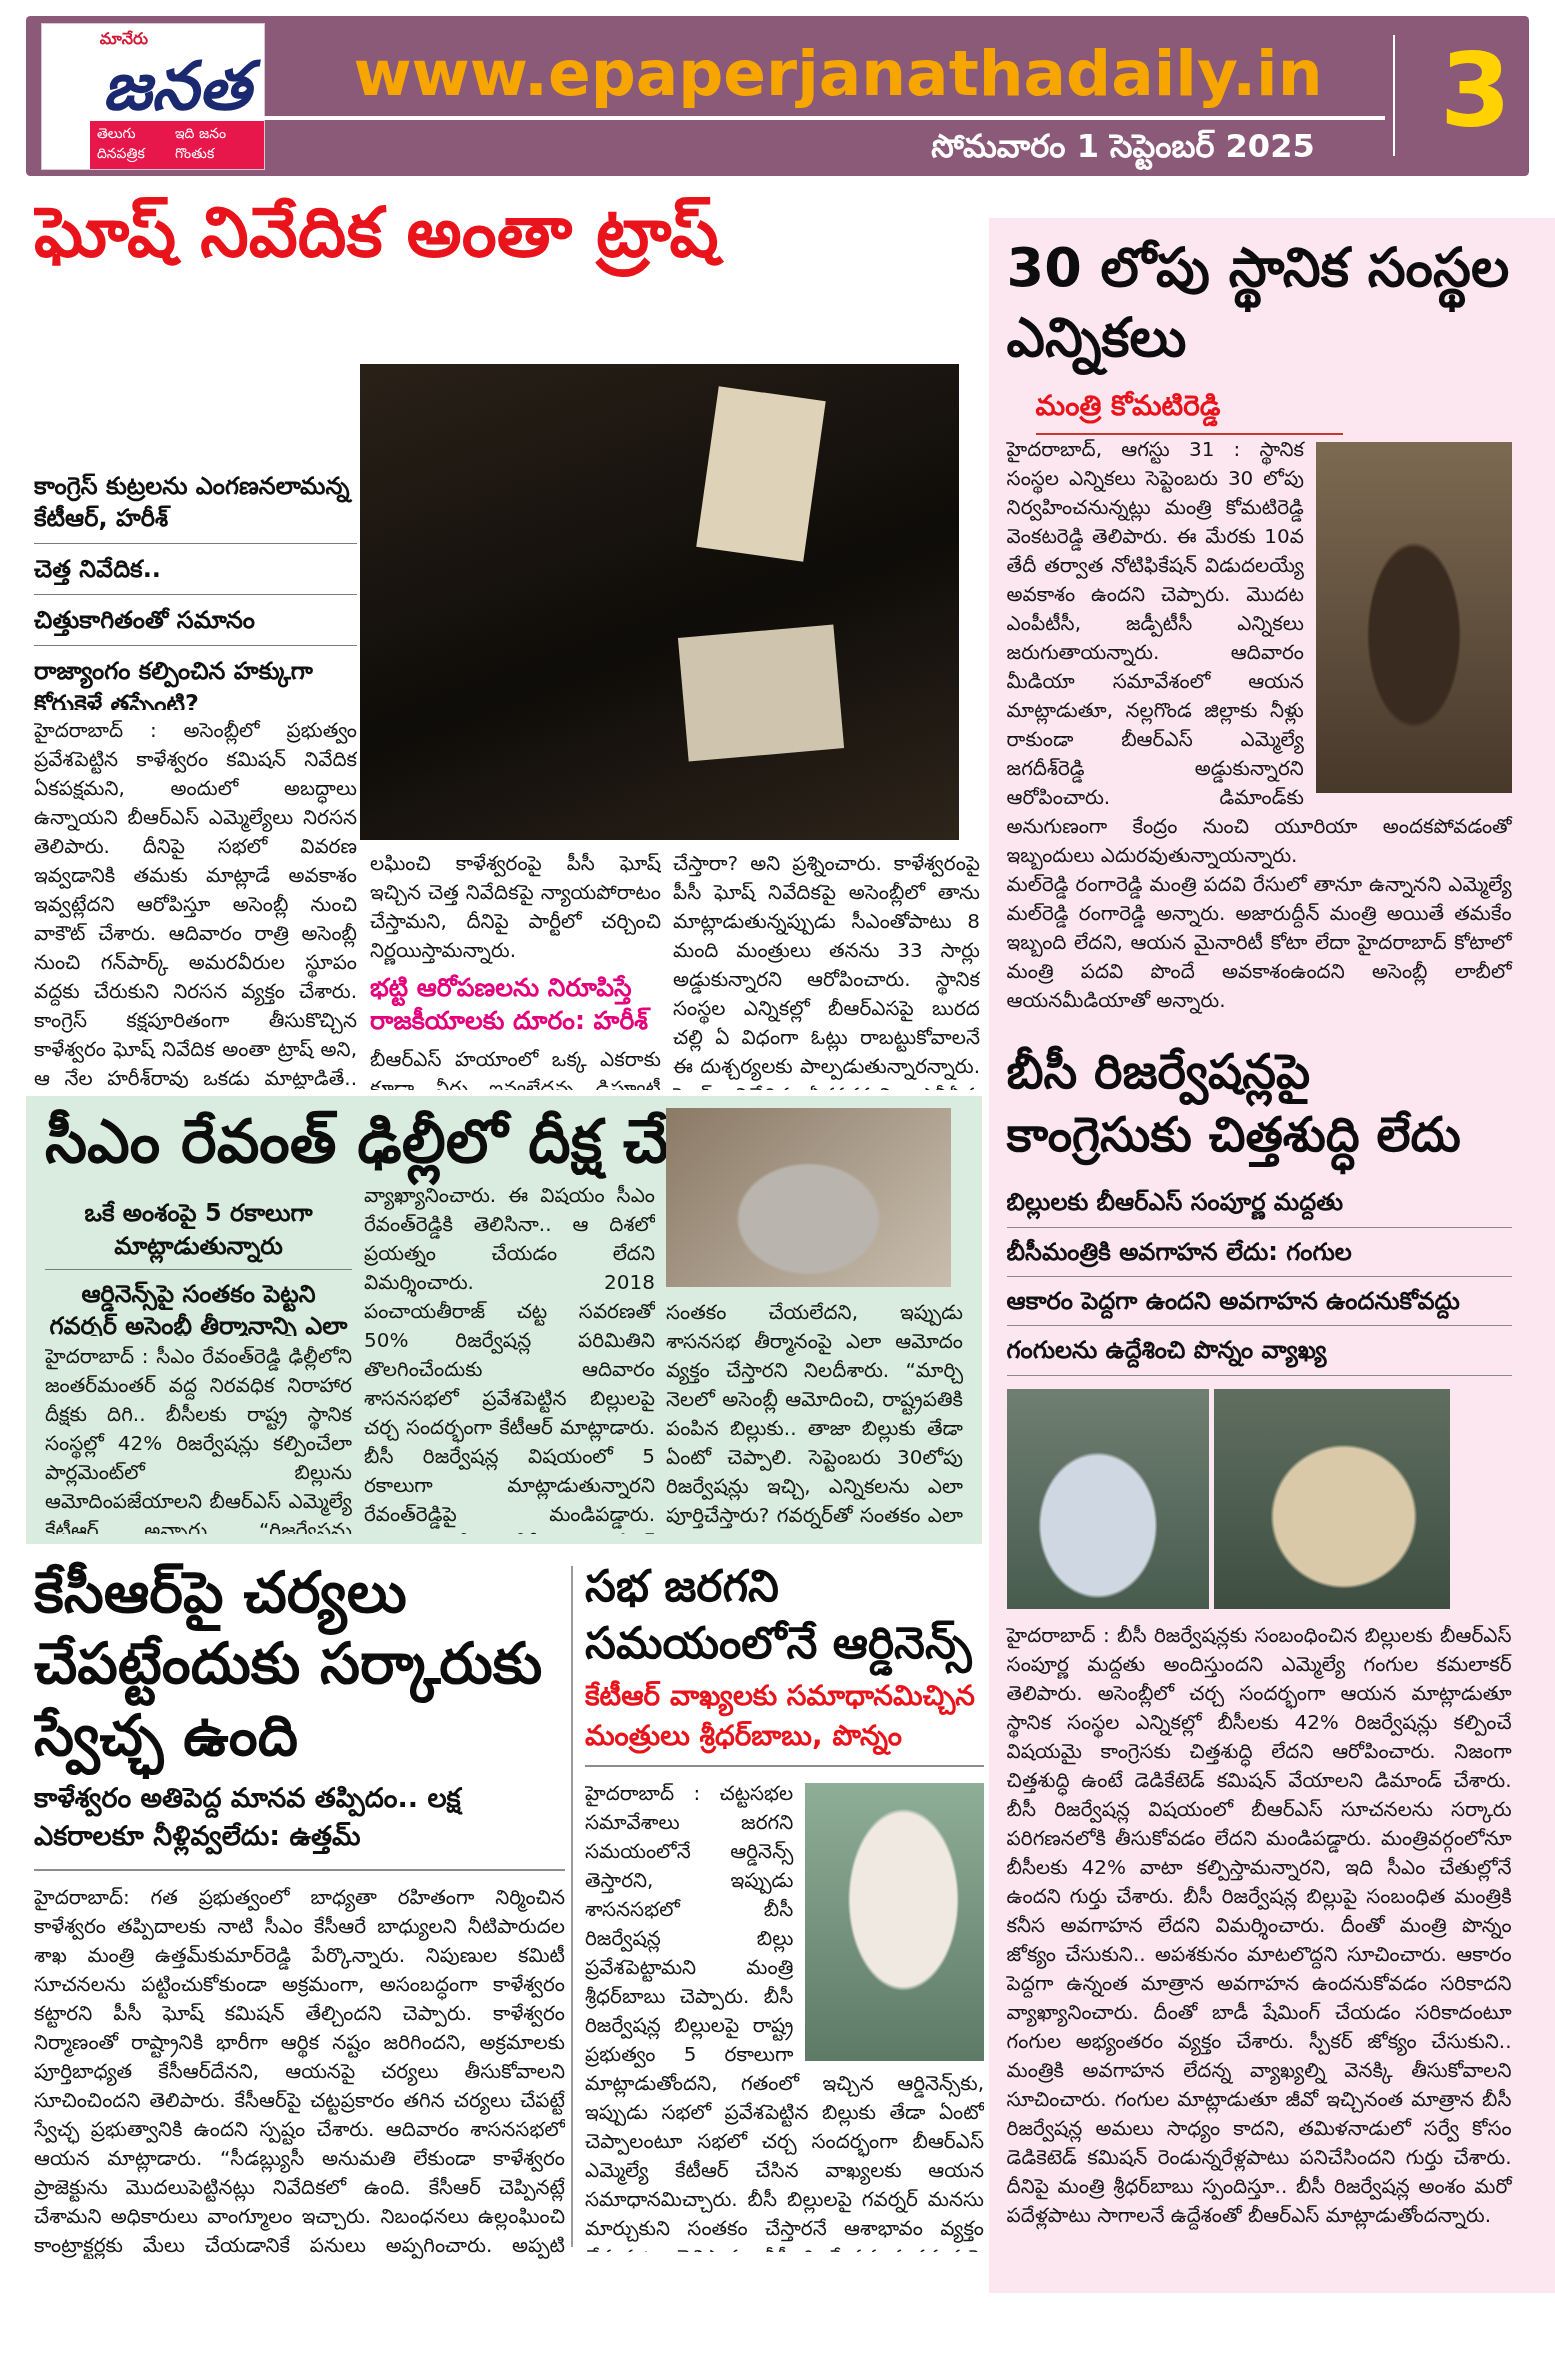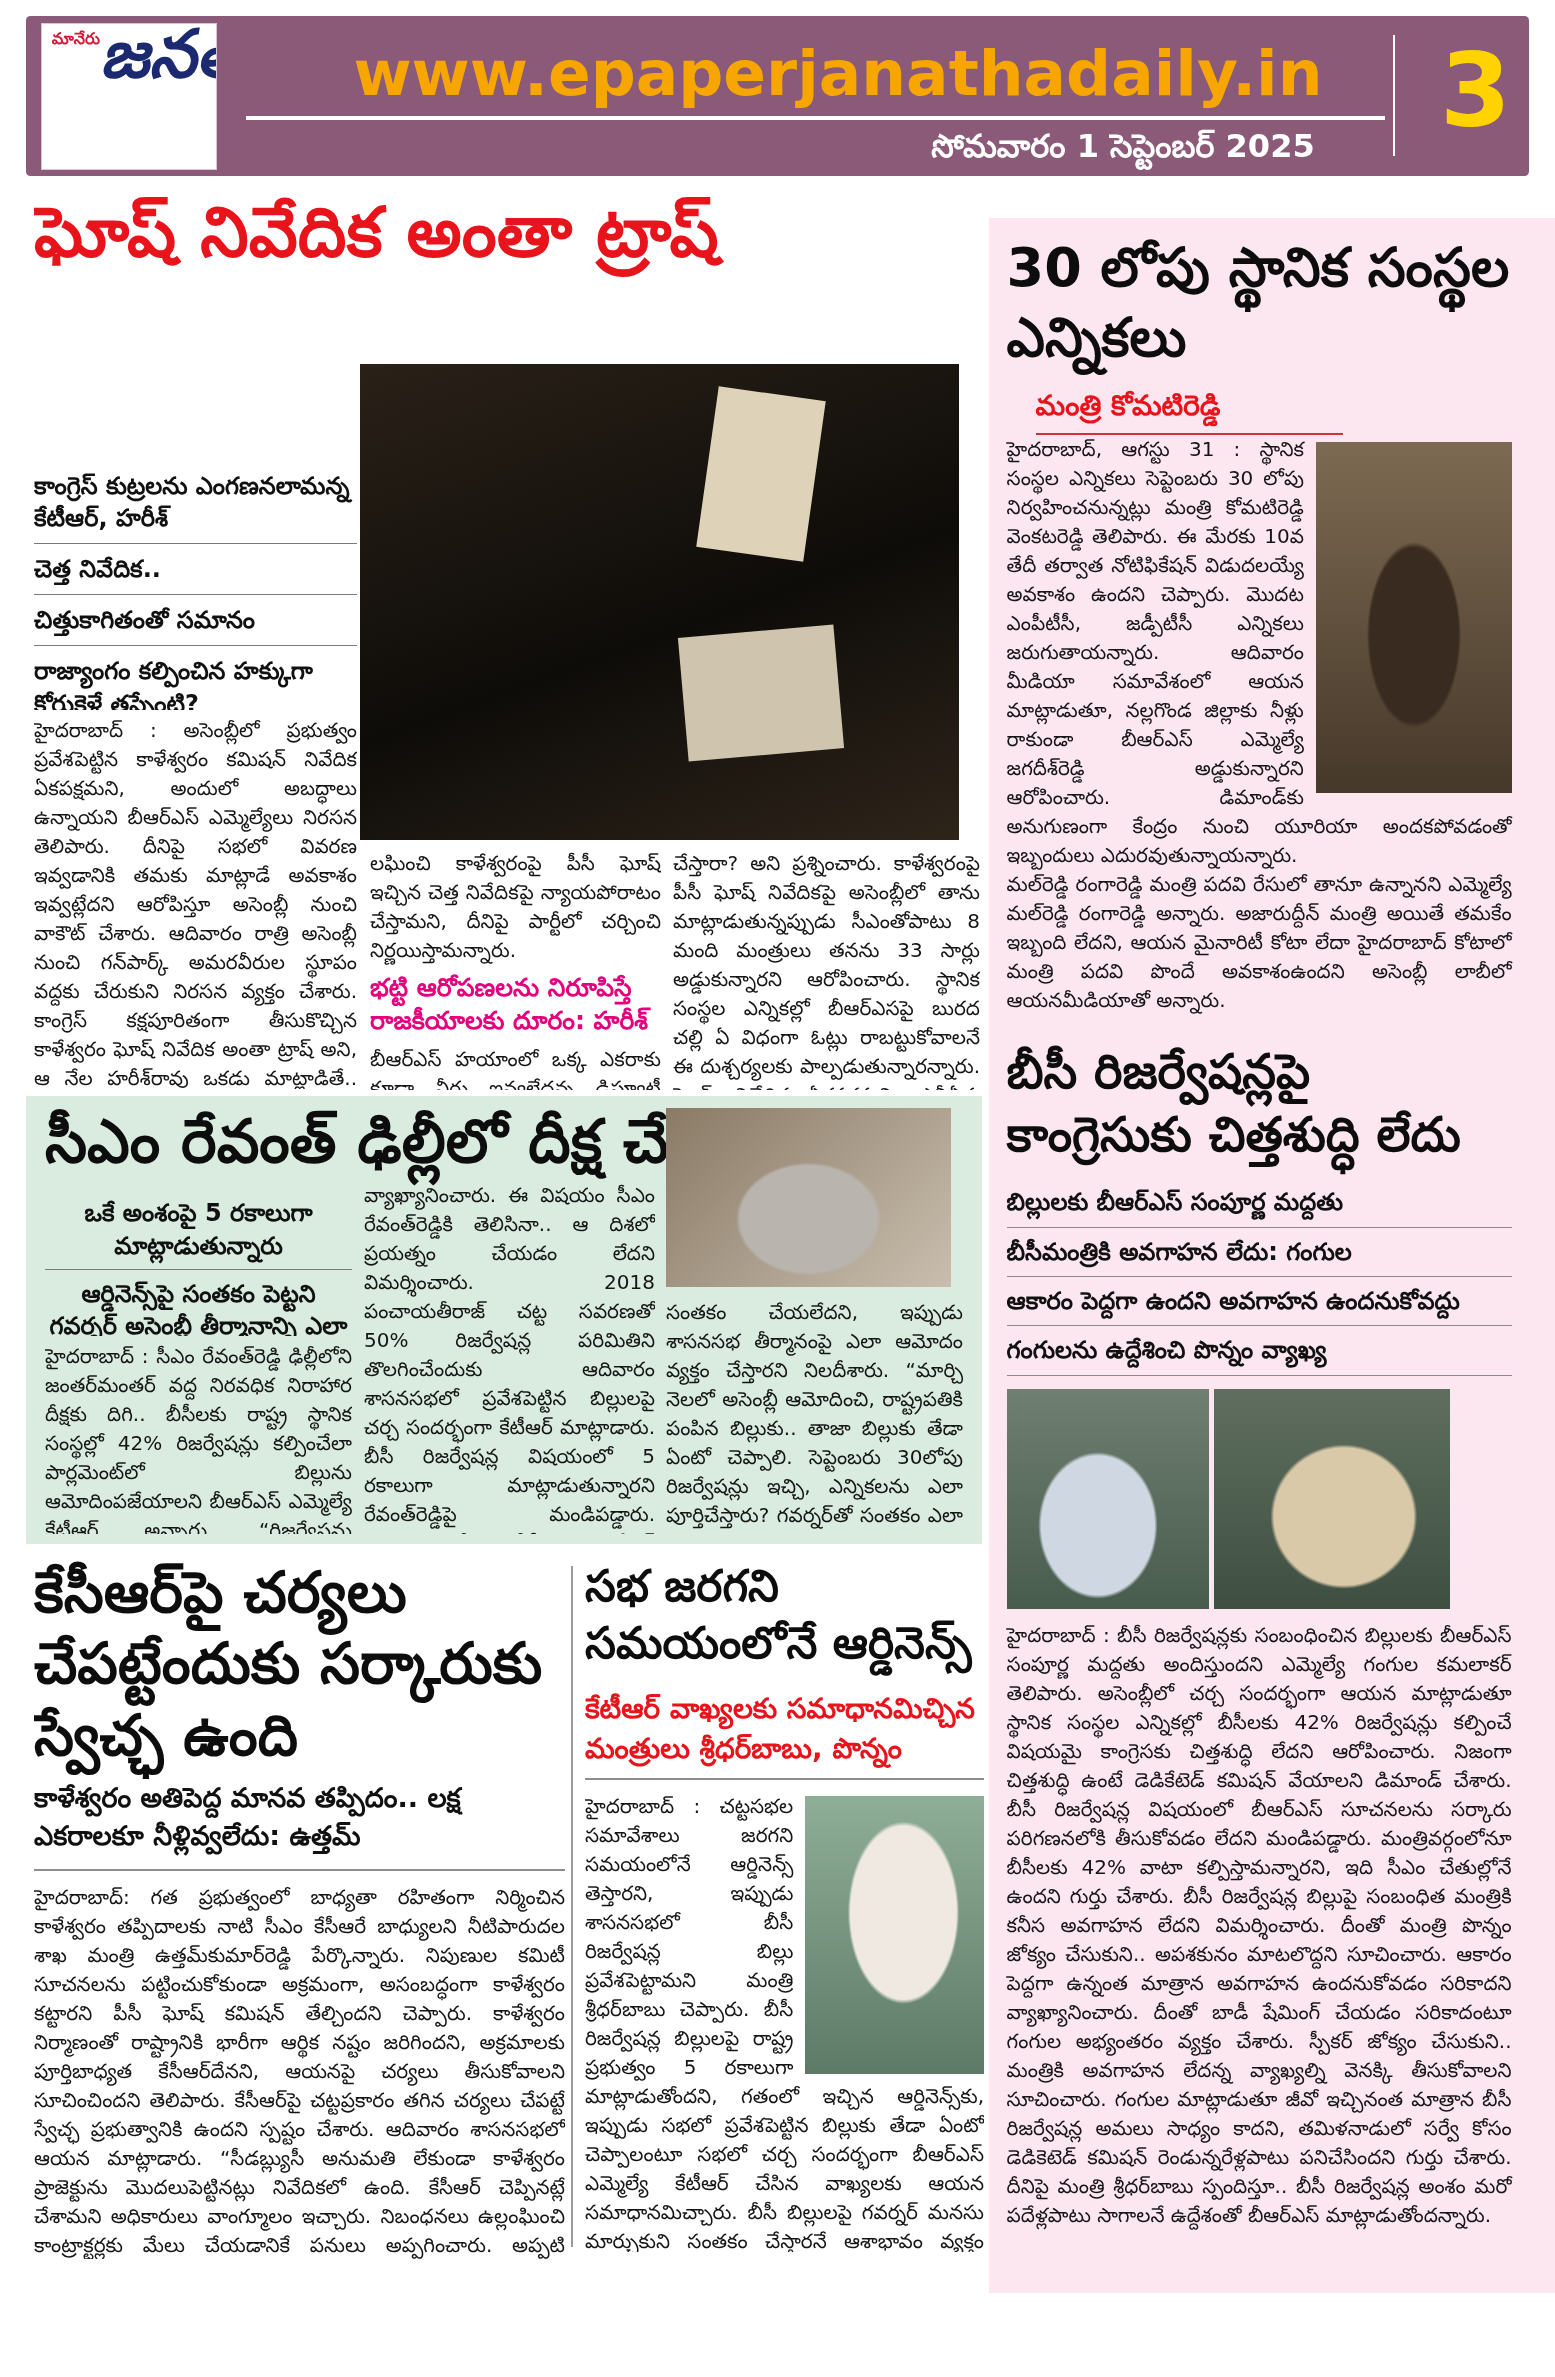--- a/index.html
+++ b/index.html
@@ -1,21 +1,21 @@
 <!DOCTYPE html>
 <html style="font-size:11.7px"><head>
 <meta charset="utf-8">
 <style>
   html,body{margin:0;padding:0;background:#ffffff;}
   .page{position:relative;width:1556px;height:2377px;background:#ffffff;overflow:hidden;
         font-family:"DejaVu Sans","Liberation Sans",sans-serif;color:#111;}
   
   .banner{position:absolute;left:26px;top:16px;width:1503px;height:160px;background:#8a5a78;border-radius:4.4px;}
   .logo-box{position:absolute;left:14.6px;top:7.3px;width:174px;height:145px;background:#ffffff;border:0.7px solid #d8c7d2;
-            display:flex;flex-direction:row;justify-content:space-between;overflow:hidden;}
+            display:flex;flex-direction:column;justify-content:space-between;overflow:hidden;padding-left:48px;}
   .logo-top{font-size:16px;color:#d21936;font-weight:bold;padding:4.4px 0 0 10.2px;}
   .logo-name{font-size:67px;line-height:0.9;color:#1b2a70;font-weight:bold;font-style:italic;text-align:center;}
   .logo-strip{background:#e8174b;color:#ffffff;font-size:14px;display:flex;justify-content:space-between;padding:4.4px 7.3px;}
   .banner-url{position:absolute;left:307px;top:20.5px;width:1010px;text-align:center;font-size:63px;font-weight:bold;
               color:#f7a600;white-space:nowrap;overflow:hidden;text-decoration:none;}
   .banner-line{position:absolute;left:220px;top:100px;width:1139px;height:3.7px;background:#ffffff;}
   .banner-date{position:absolute;left:863px;top:111px;width:468px;text-align:center;font-size:32px;font-weight:bold;color:#ffffff;}
   .banner-vline{position:absolute;left:1367px;top:19px;width:2.2px;height:121px;background:#ffffff;}
   .banner-page{position:absolute;left:1380px;top:19px;width:139px;text-align:center;font-size:102px;line-height:1.1;
                font-weight:bold;color:#ffd200;}
@@ -51,21 +51,21 @@
   .m-col3{position:absolute;left:640px;top:202px;width:297px;height:236px;overflow:hidden;}
   
   .a3{position:absolute;left:34px;top:1557px;width:531px;height:702px;overflow:hidden;}
   .a3 .hl{font-size:57px;font-weight:bold;line-height:1.25;color:#0d0d0d;}
   .a3 .sub{font-size:27px;font-weight:bold;margin-top:11.7px;}
   .a3 .hr{margin:10.2px 0 11.7px 0;}
   .vdiv{position:absolute;left:571px;top:1566px;width:1.5px;height:681px;background:#9a9a9a;}
   
   .a4{position:absolute;left:585px;top:1557px;width:399px;height:695px;overflow:hidden;}
   .a4 .hl{font-size:44px;font-weight:bold;line-height:1.3;color:#0d0d0d;}
-  .a4 .sub{font-size:28px;font-weight:bold;line-height:1.4;margin-top:18px;}
+  .a4 .sub{font-size:28px;font-weight:bold;line-height:1.4;margin-top:5px;}
   .a4 .hr{margin:10.2px 0 11.7px 0;}
   .a4-photo{float:right;width:179px;height:278px;margin:4.4px 0 7.3px 11.7px;
             background:radial-gradient(ellipse at 55% 42%,#efe9e2 0 38%,rgba(0,0,0,0) 40%),linear-gradient(#8fae97,#5d7a66);}
   
   .pink{position:absolute;left:989px;top:218px;width:540px;height:2043px;background:#fce7f0;overflow:hidden;padding:16px;}
   .pk-inner{position:absolute;left:17.6px;top:14.6px;width:505px;}
   .pk-hl1{font-size:54px;font-weight:bold;line-height:1.3;color:#0d0d0d;}
   .pk-sub1{font-size:28px;font-weight:bold;margin:16px 0 4.4px 29px;display:inline-block;}
   .pk-sub1-line{width:307px;height:1.5px;background:#c33;margin-left:29px;}
   .pk-photoA{float:right;width:196px;height:351px;margin:7.3px 0 7.3px 11.7px;

